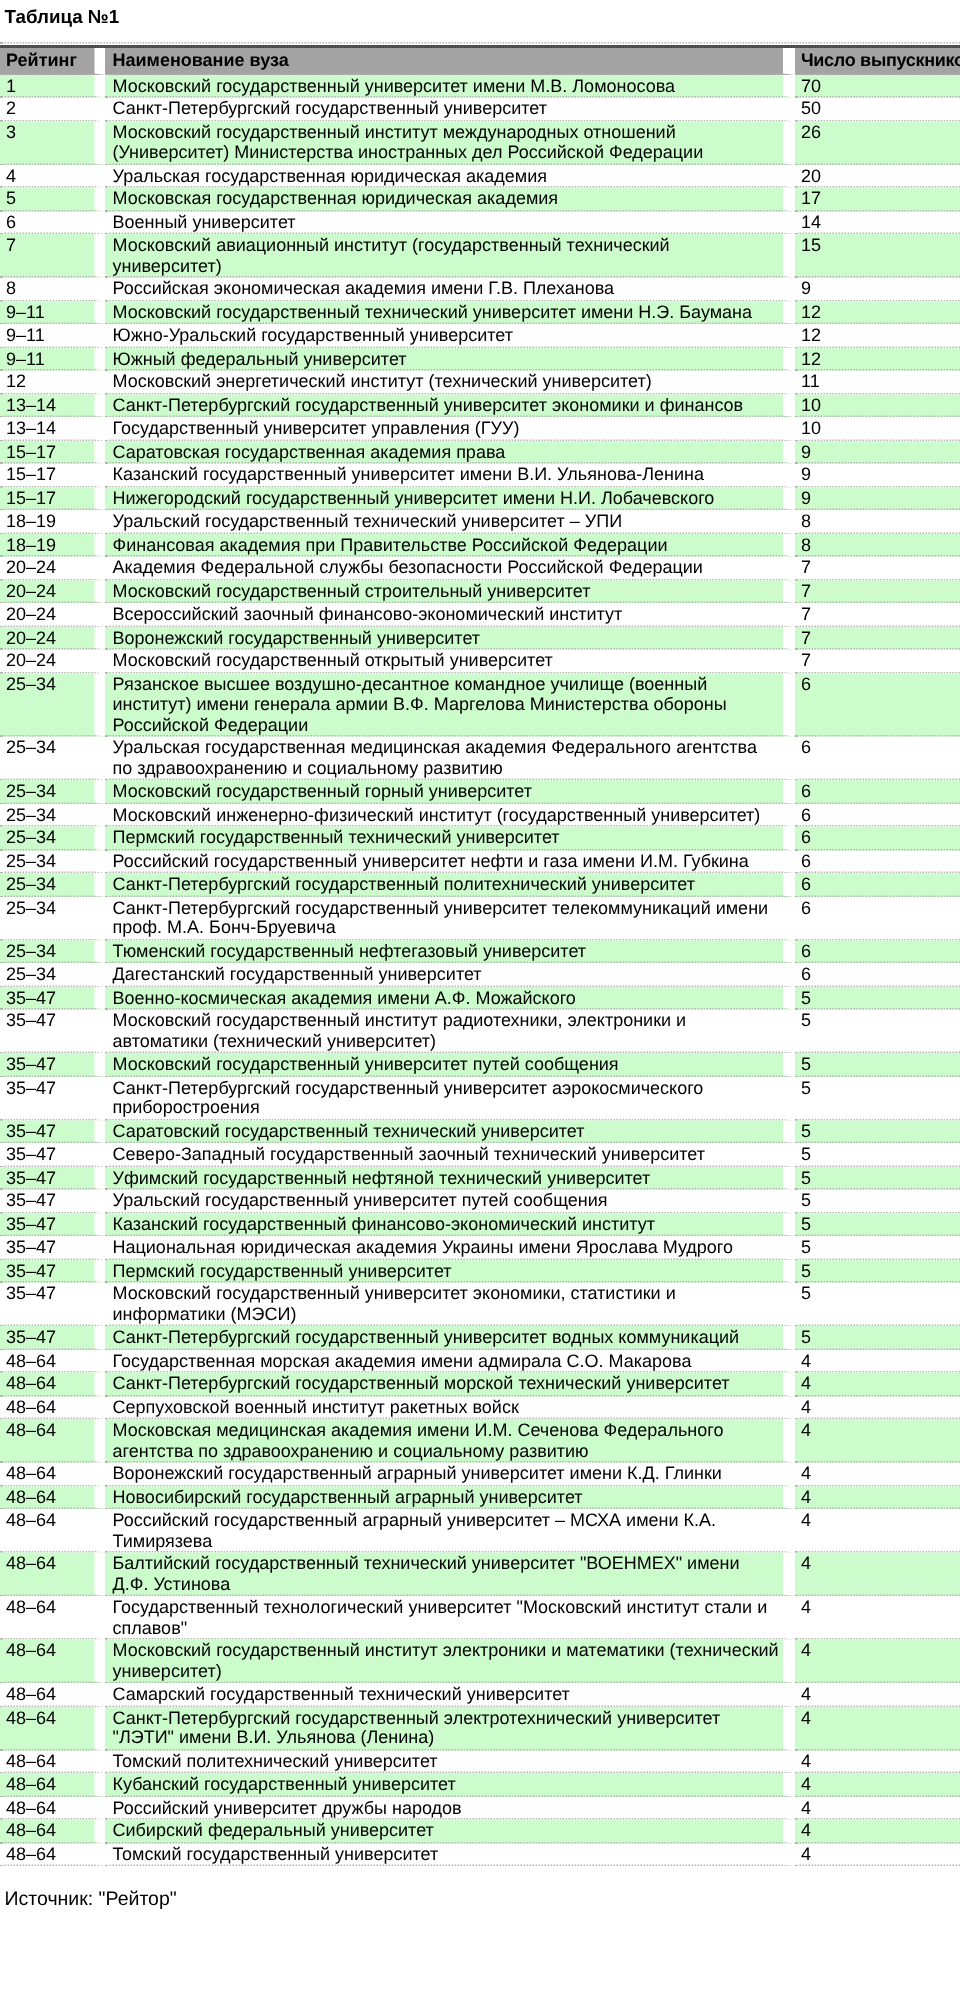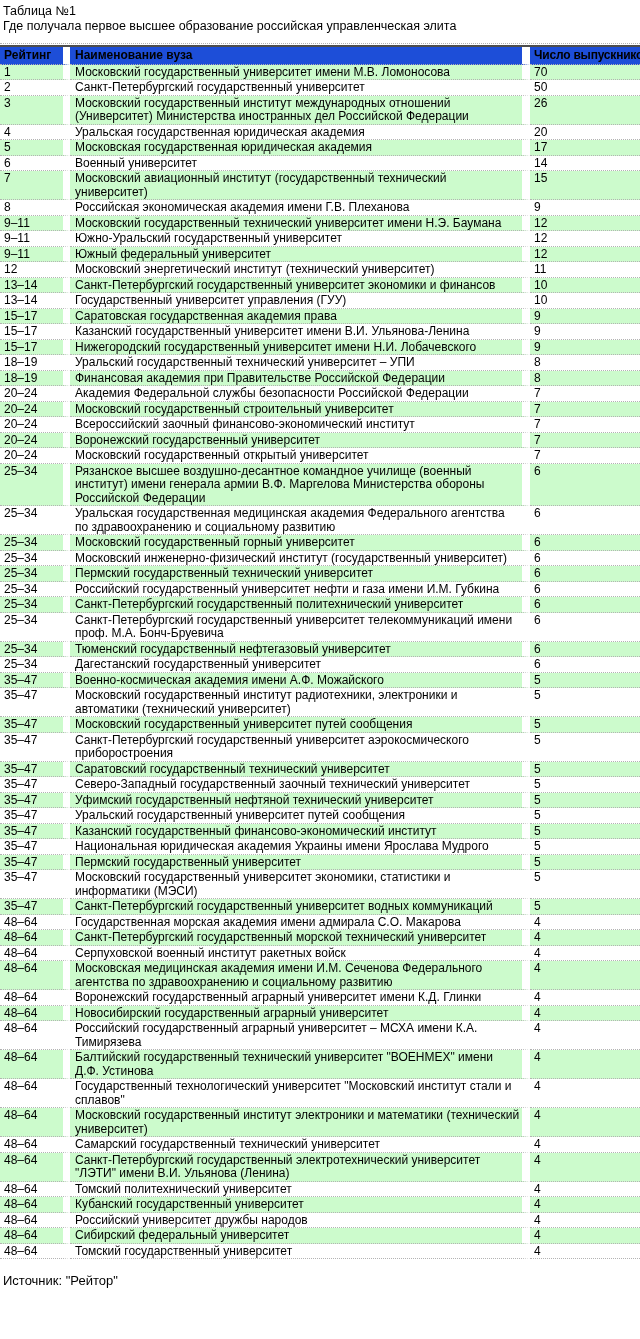--- a/index.html
+++ b/index.html
@@ -10,21 +10,21 @@
     font-family: "Liberation Sans", "DejaVu Sans", sans-serif;
   }
   body {
     width: 640px;
     min-height: 1339px;
     box-sizing: border-box;
   }
   .titles {
     padding: 4px 3px 0 3px;
     font-size: 12.5px;
-    font-weight: normal;
+    font-weight: bold;
     line-height: 15px;
   }
   .pretop {
     margin-top: 9px;
     border-top: 1px dotted var(--dotted, #b3b3b3);
     height: 1px;
   }
   table.rank-table {
     width: 640px;
     border-collapse: separate;
@@ -41,40 +41,39 @@
     font-size: 12px;
     line-height: 13.5px;
     padding: 1px 2px 0 4px;
     border-bottom: 1px dotted var(--dotted, #b3b3b3);
     overflow: hidden;
   }
   th {
     font-weight: bold;
     padding-top: 2px;
     padding-bottom: 1px;
-    background: #1d4ed8;
+    background: #a3a3a3;
   }
   th.c2 { white-space: nowrap; letter-spacing: -0.2px; }
   td.c0, th.c0 { border-right: 7px solid #ffffff; }
   td.c1, th.c1 { border-right: 8px solid #ffffff; padding-left: 5px; }
   td.c2 { padding-left: 4px; }
   tr.green td { background: var(--green, #ccfbcc); }
   .source {
     margin-top: 14px;
     padding-left: 3px;
     font-size: 13px;
     line-height: 16px;
   }
 </style>
 </head>
 <body>
 
 <div class="titles">
   <div>Таблица №1</div>
-  <div>Где получала первое высшее образование российская управленческая элита</div>
 </div>
 
 <div class="pretop"></div>
 
 <table class="rank-table">
   <colgroup>
     <col class="col-rank">
     <col class="col-name">
     <col class="col-grads">
   </colgroup>

